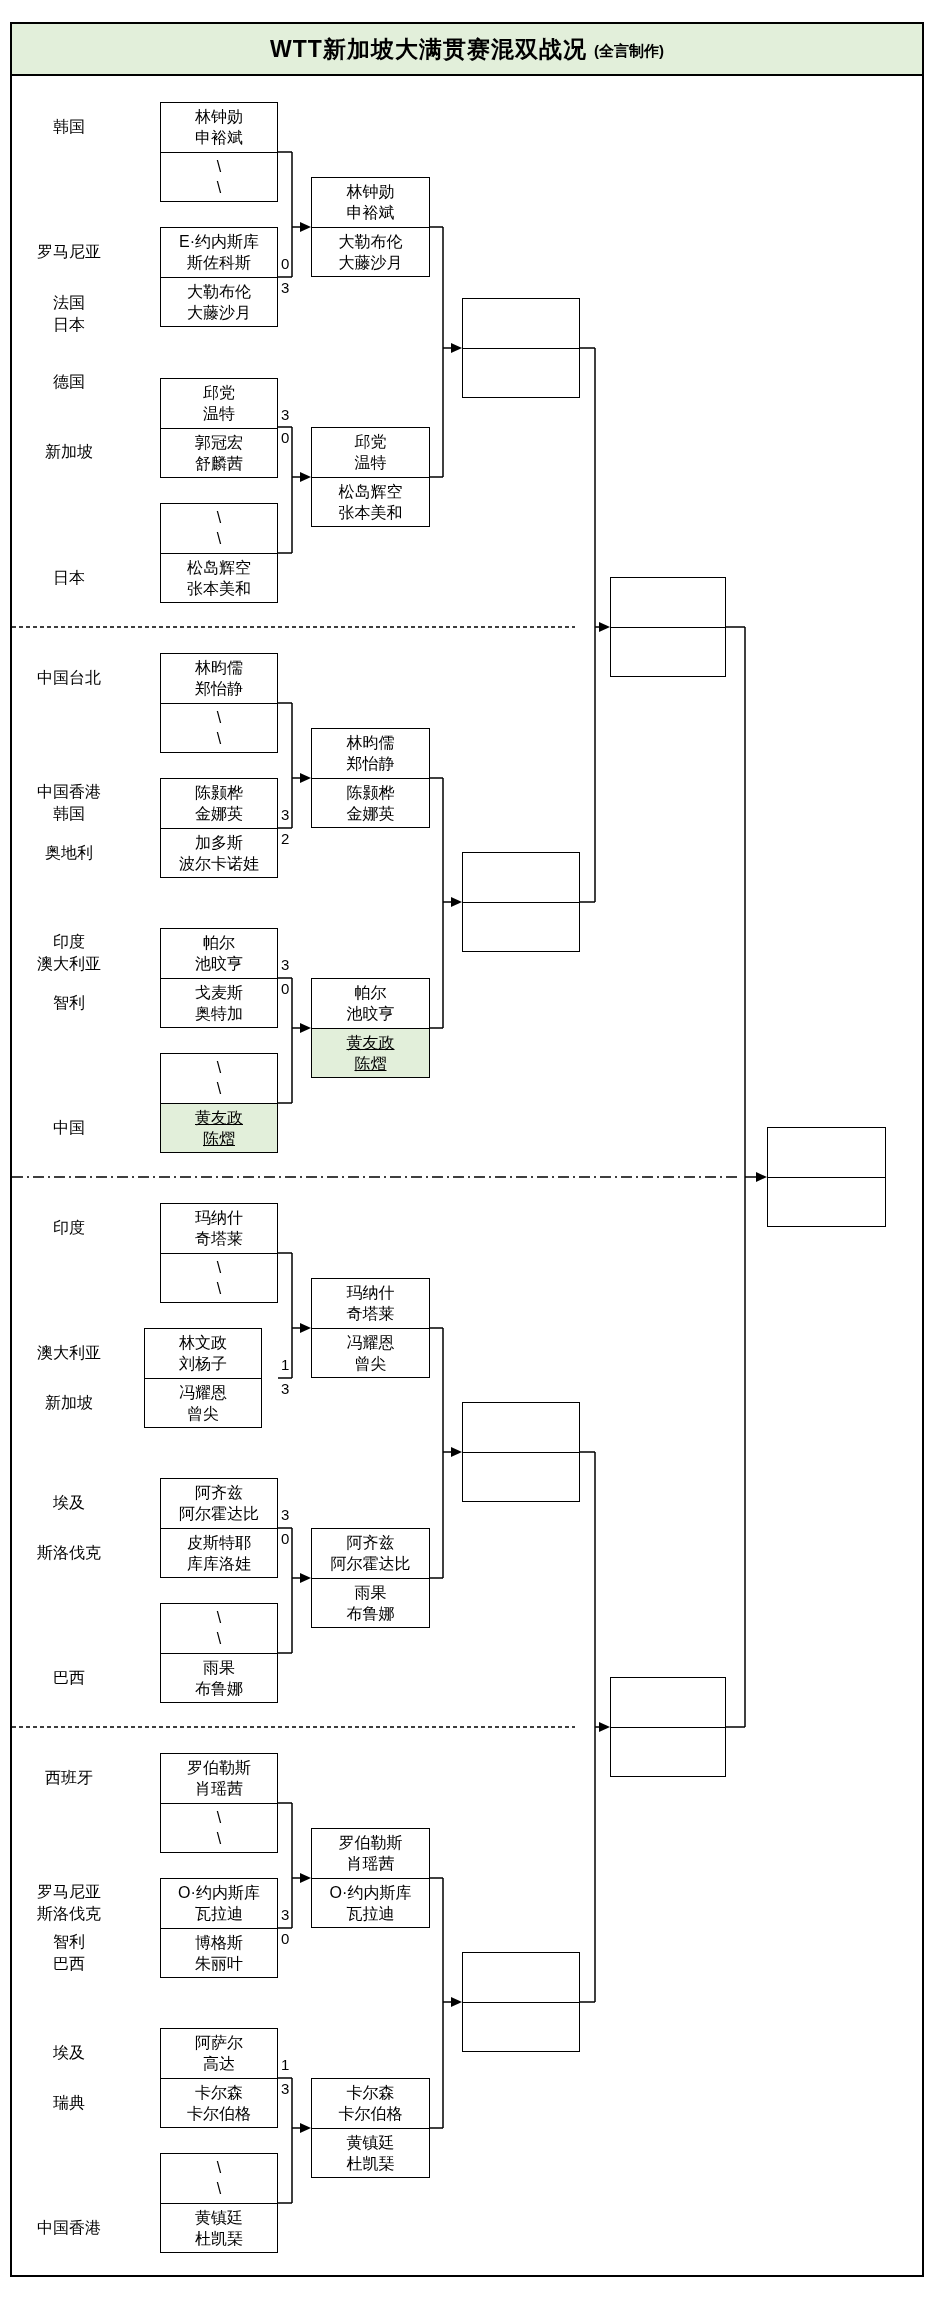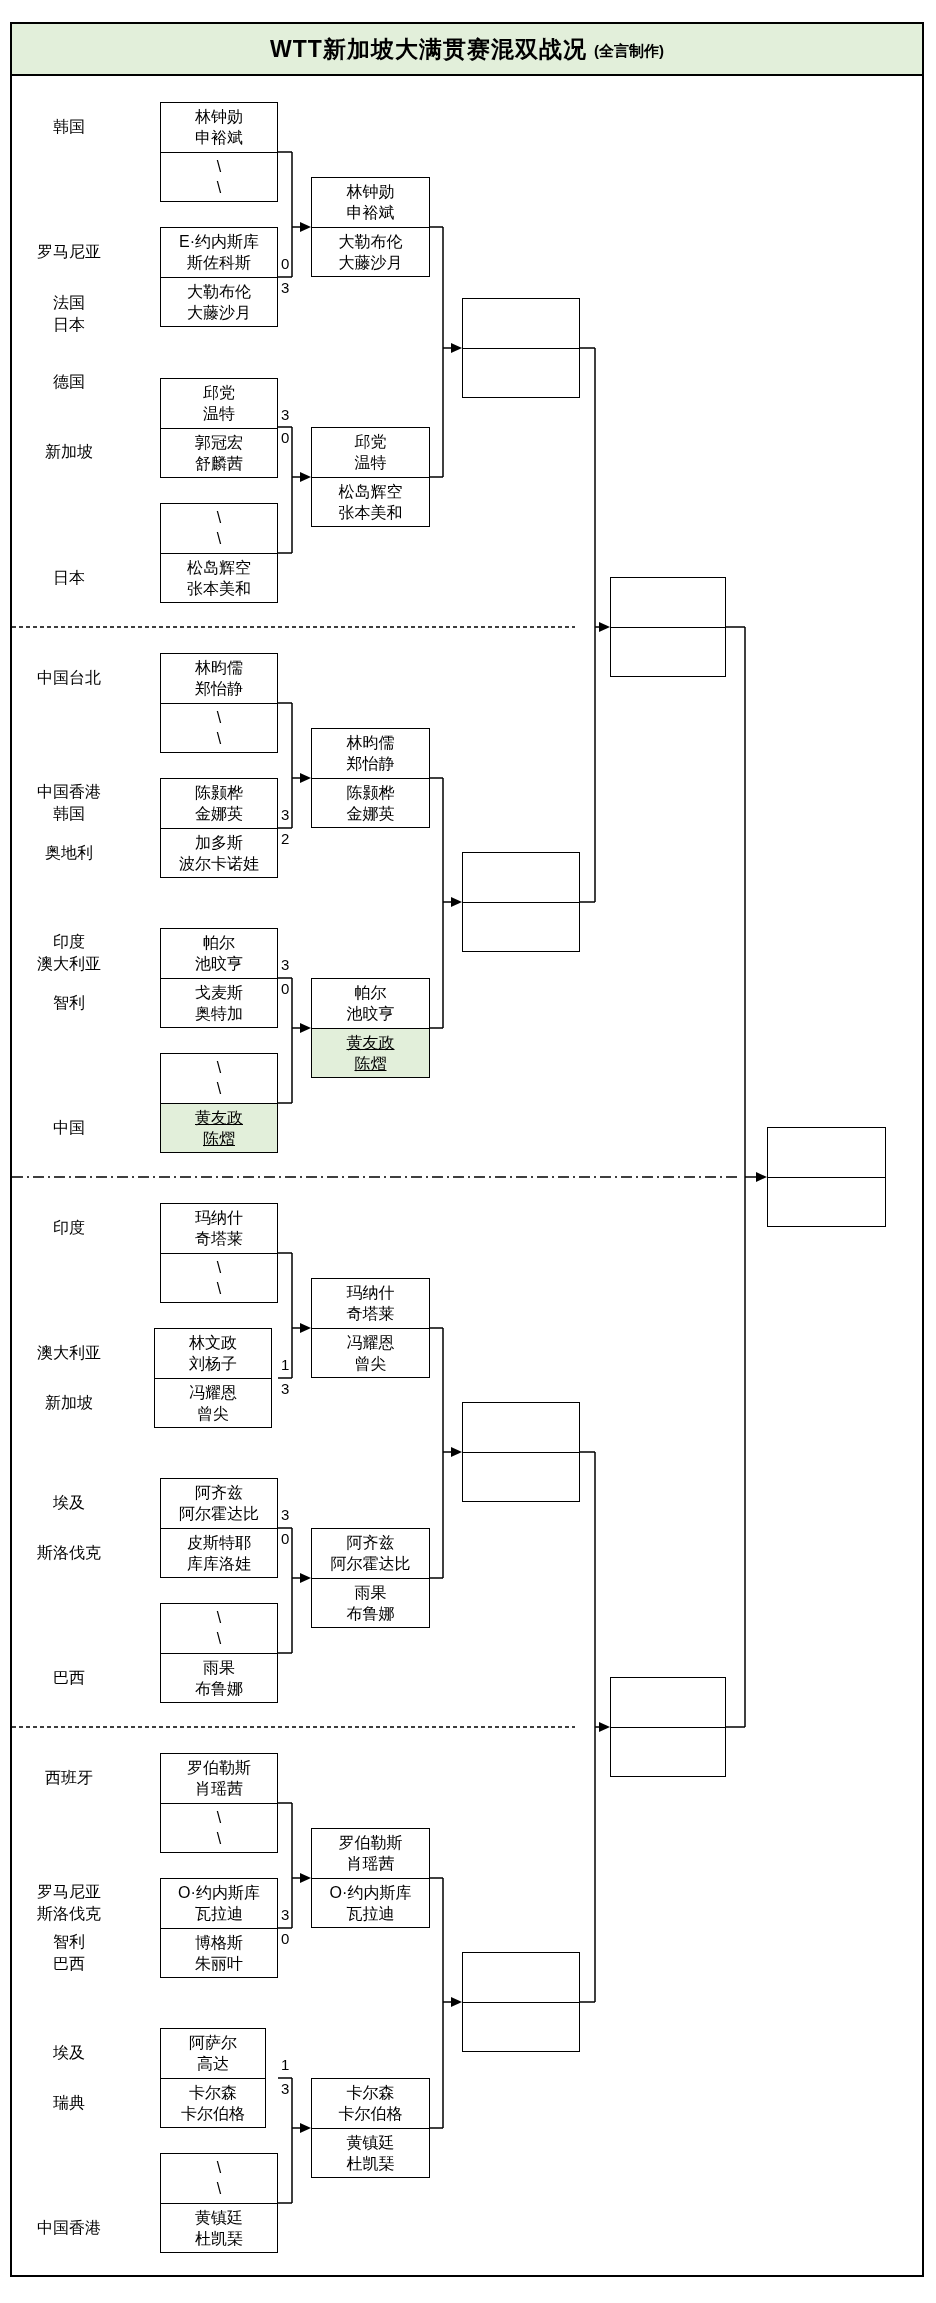--- a/index.html
+++ b/index.html
@@ -197,21 +197,21 @@
       <div class="box" style="left: 160px; top: 1203px; width: 118px; height: 100px;">
         <div class="cell">
           <span>玛纳什</span>
           <span>奇塔莱</span>
         </div>
         <div class="cell">
           <span>\</span>
           <span>\</span>
         </div>
       </div>
-      <div class="box" style="left: 154px; top: 1328px; width: 118px; height: 100px;">
+      <div class="box" style="left: 144px; top: 1328px; width: 118px; height: 100px;">
         <div class="cell">
           <span>林文政</span>
           <span>刘杨子</span>
         </div>
         <div class="cell">
           <span>冯耀恩</span>
           <span>曾尖</span>
         </div>
       </div>
       <div class="box" style="left: 160px; top: 1478px; width: 118px; height: 100px;">
@@ -247,21 +247,21 @@
       <div class="box" style="left: 160px; top: 1878px; width: 118px; height: 100px;">
         <div class="cell">
           <span>O·约内斯库</span>
           <span>瓦拉迪</span>
         </div>
         <div class="cell">
           <span>博格斯</span>
           <span>朱丽叶</span>
         </div>
       </div>
-      <div class="box" style="left: 160px; top: 2028px; width: 106px; height: 100px;">
+      <div class="box" style="left: 160px; top: 2028px; width: 118px; height: 100px;">
         <div class="cell">
           <span>阿萨尔</span>
           <span>高达</span>
         </div>
         <div class="cell">
           <span>卡尔森</span>
           <span>卡尔伯格</span>
         </div>
       </div>
       <div class="box" style="left: 160px; top: 2153px; width: 118px; height: 100px;">

